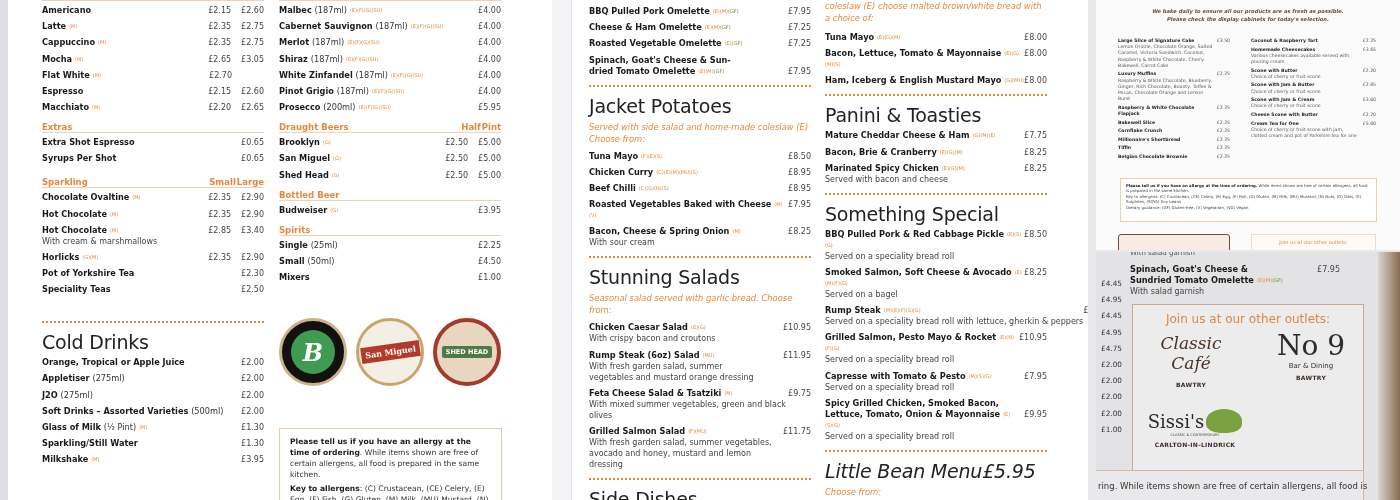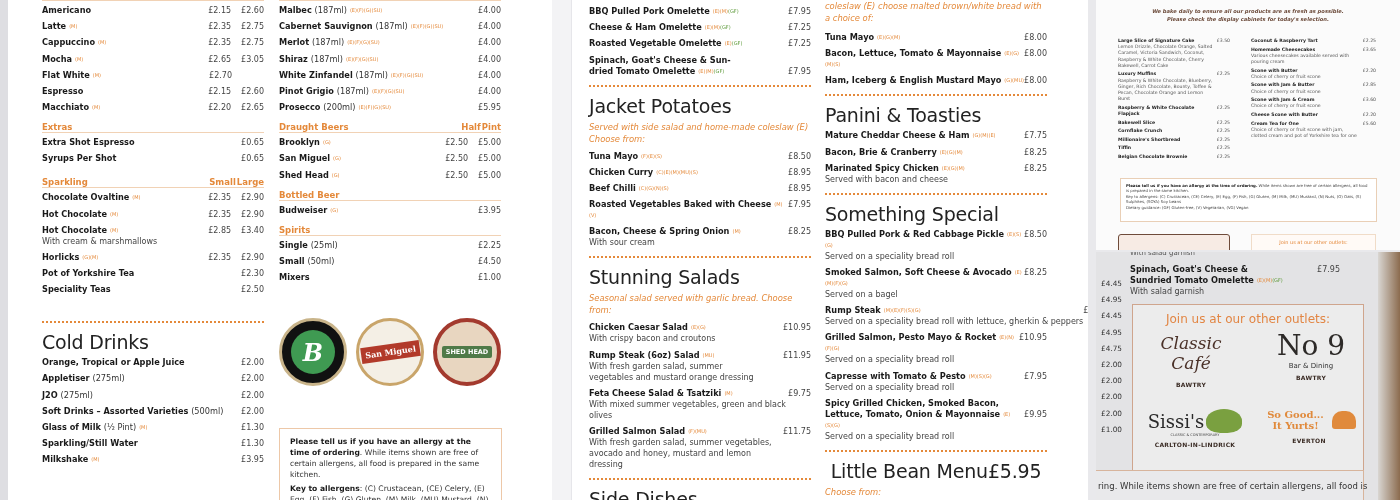--- a/index.html
+++ b/index.html
@@ -23,21 +23,21 @@
   .row .name { font-weight:bold; color:#1a1a1a; }
   .row .name .vol { font-weight:normal; color:#333; }
   .row .name .alg { font-weight:normal; color:#e4893a; font-size:5px; margin-left:3px; vertical-align:1px; }
   .row .name .alg.g { color:#5d9a3a; }
   .row .sub { display:block; font-weight:normal; color:#444; font-size:8px; }
   .row .prices { display:flex; gap:10px; color:#444; font-size:8px; white-space:nowrap; }
   .row .prices span { min-width:22px; text-align:right; }
 
   .dots { border-top:2px dotted #e4893a; margin:8px 0 8px 0; height:0; }
   .big-head { font-size:19px; color:#222; letter-spacing:-0.2px; margin-bottom:4px; font-family:"DejaVu Sans", sans-serif; }
-  .big-head.flex { display:flex; justify-content:center; }
+  .big-head.flex { display:flex; justify-content:flex-start;font-style:italic; }
   .intro { color:#e4893a; font-style:italic; font-size:8.4px; line-height:12px; margin-bottom:6px; }
 
   .allergy-box { position:absolute; border:1.5px solid #edc8a8; padding:7px 10px; font-size:7.6px; line-height:11px; color:#333; background:#fff; }
   .allergy-box b { color:#1a1a1a; }
 
   .badge { position:absolute; width:68px; height:68px; border-radius:50%; display:flex; align-items:center; justify-content:center; text-align:center; font-weight:bold; }
 
   
   .bake-msg { text-align:center; color:#6b4a3a; font-style:italic; font-weight:bold; font-size:5.2px; line-height:7.5px; margin-top:8px; }
   .mini-row { display:flex; justify-content:space-between; font-size:4.6px; line-height:6.2px; margin-bottom:2.4px; }
@@ -656,26 +656,19 @@
       <div class="town" style="margin-top:4px;">BAWTRY</div>
     </div>
     <div class="outlet" style="left:2px; top:104px; width:120px;">
       <div style="display:flex; align-items:center; justify-content:center; gap:2px;">
         <span style="font-family:'DejaVu Serif', serif; font-size:18px; color:#2a2a2a;">Sissi's</span>
         <span style="display:inline-block; width:36px; height:24px; border-radius:50% 50% 40% 40%; background:#7aa040;"></span>
       </div>
       <div style="font-size:3.5px; color:#444;">CLASSIC &amp; CONTEMPORARY</div>
       <div class="town" style="margin-top:4px;">CARLTON-IN-LINDRICK</div>
     </div>
-    <div class="outlet" style="left:122px; top:104px; width:108px;">
-      <div style="display:flex; align-items:center; justify-content:center; gap:3px;">
-        <span style="font-family:'DejaVu Serif', serif; font-weight:bold; font-size:10px; color:#e08a3c; line-height:11px; width:66px;">So Good... It Yurts!</span>
-        <span style="display:inline-block; width:24px; height:18px; border-radius:10px 10px 3px 3px; background:#e08a3c;"></span>
-      </div>
-      <div class="town" style="margin-top:6px;">EVERTON</div>
-    </div>
   </div>
 
   <div style="position:absolute; left:0; top:218px; width:268px; height:40px; border:1px solid #d7b49c; border-left:none; background:#e9e9eb; padding:10px 0 0 2px; font-size:8.5px; color:#333; white-space:nowrap;">
     <span>ring. While items shown are free of certain allergens, all food is</span>
   </div>
   <div style="position:absolute; right:0; top:0; width:22px; height:248px; background:linear-gradient(90deg, #d9d6d2, #8b6b4e);"></div>
 </div>
 
 </body></html>

